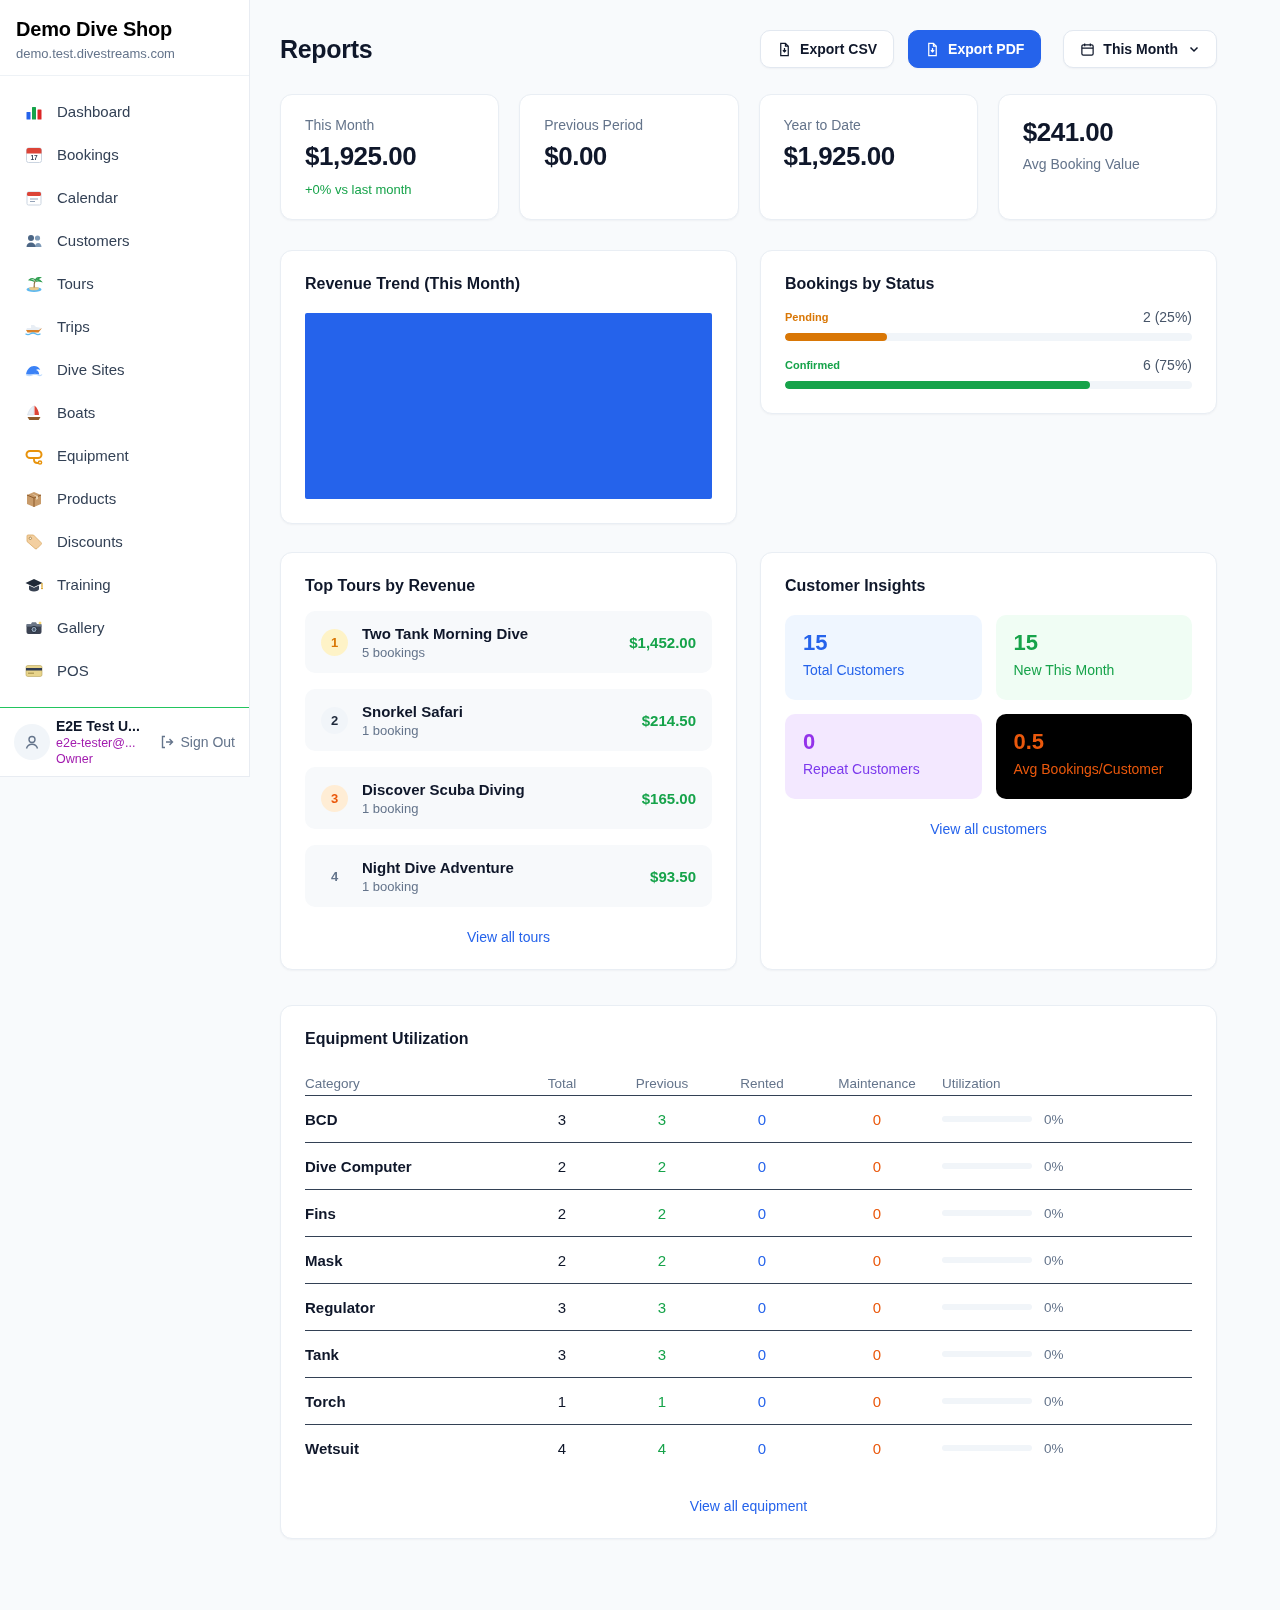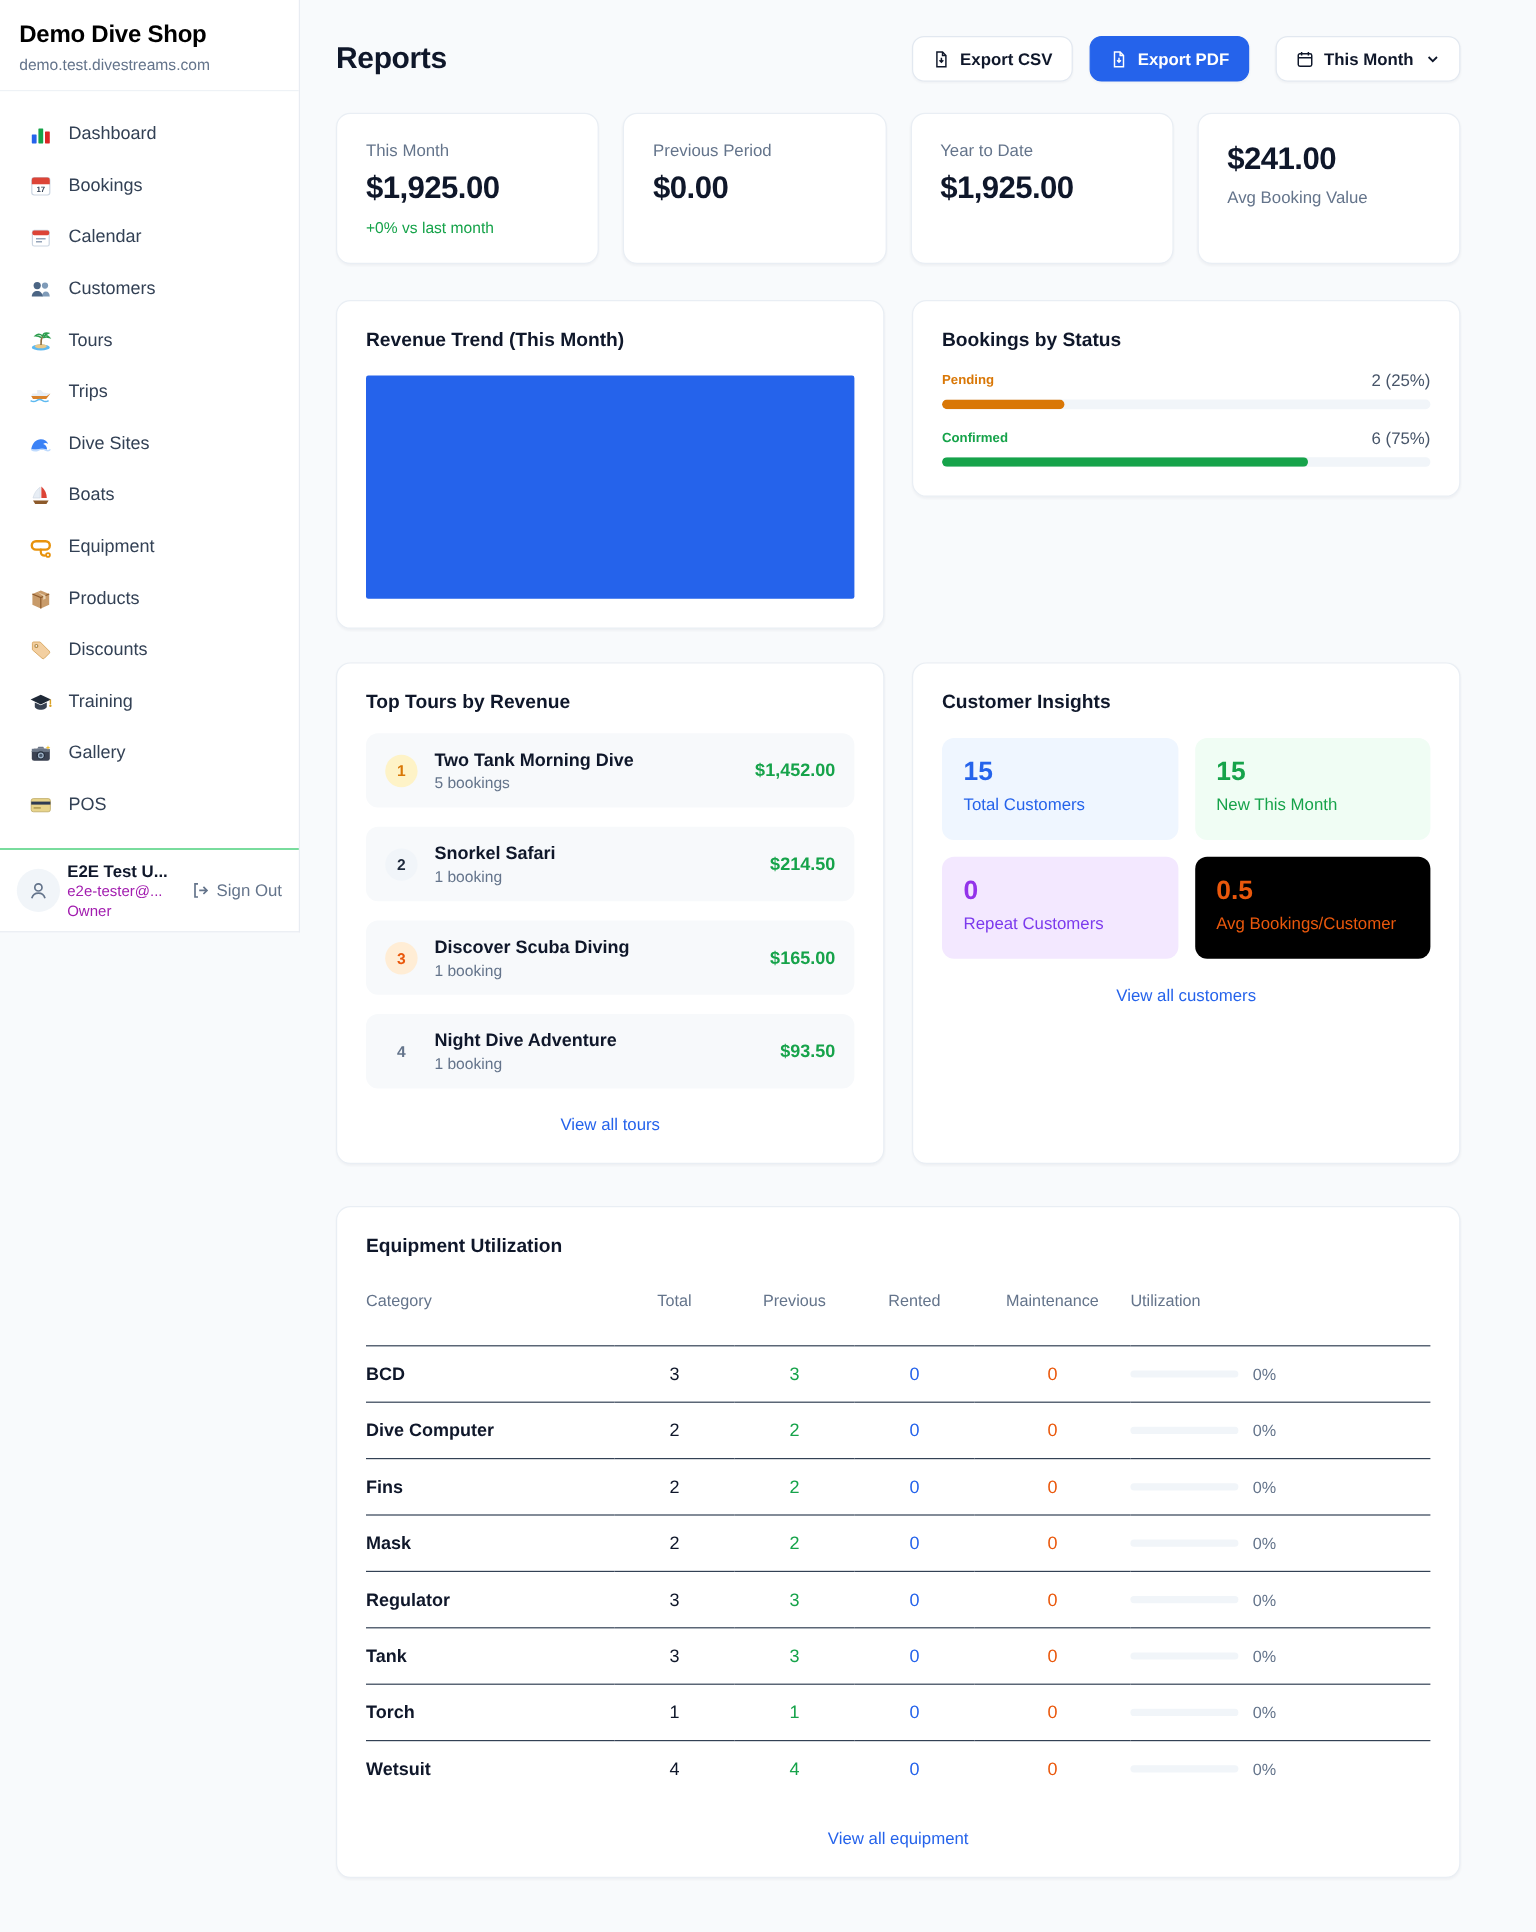--- a/index.html
+++ b/index.html
@@ -113,21 +113,21 @@
   .tile-label { font-size:14px; margin-top:6px; }
   .tile.blue   { background:#EFF6FF; } .tile.blue .tile-num{color:#2563EB;}  .tile.blue .tile-label{color:#2563EB;}
   .tile.green  { background:#F0FDF4; } .tile.green .tile-num{color:#16A34A;} .tile.green .tile-label{color:#16A34A;}
   .tile.purple { background:#F3E8FF; } .tile.purple .tile-num{color:#9333EA;}.tile.purple .tile-label{color:#7C3AED;}
   .tile.orange { background:#000000; } .tile.orange .tile-num{color:#EA580C;}.tile.orange .tile-label{color:#EA580C;}
 
   
   .equip-table { width:100%; border-collapse:collapse; margin-top:20px; }
   .equip-table th {
     text-align:left; font-size:13.5px; font-weight:400; color:#64748B;
-    padding:8px 0 30px 0; border-bottom:1px solid #334155;
+    padding:8px 0 4px 0; border-bottom:1px solid #334155;
   }
   .equip-table td { padding:0; height:47px; border-bottom:1px solid #334155; font-size:15px; }
   .equip-table tr:last-child td { border-bottom:none;margin-top:11px; }
   .equip-table .c-cat { font-weight:700; }
   .equip-table th.num, .equip-table td.num { text-align:center; width:100px; }
   .equip-table th.w-maint, .equip-table td.w-maint { width:130px; }
   .equip-table th.w-util { width:250px; }
   td.c-avail { color:#16A34A; } td.c-rent { color:#2563EB; } td.c-maint { color:#EA580C; }
   .util-cell { display:flex; align-items:center; gap:12px; }
   .util-track { width:90px; height:6px; background:#F1F5F9; border-radius:3px; overflow:hidden; }

